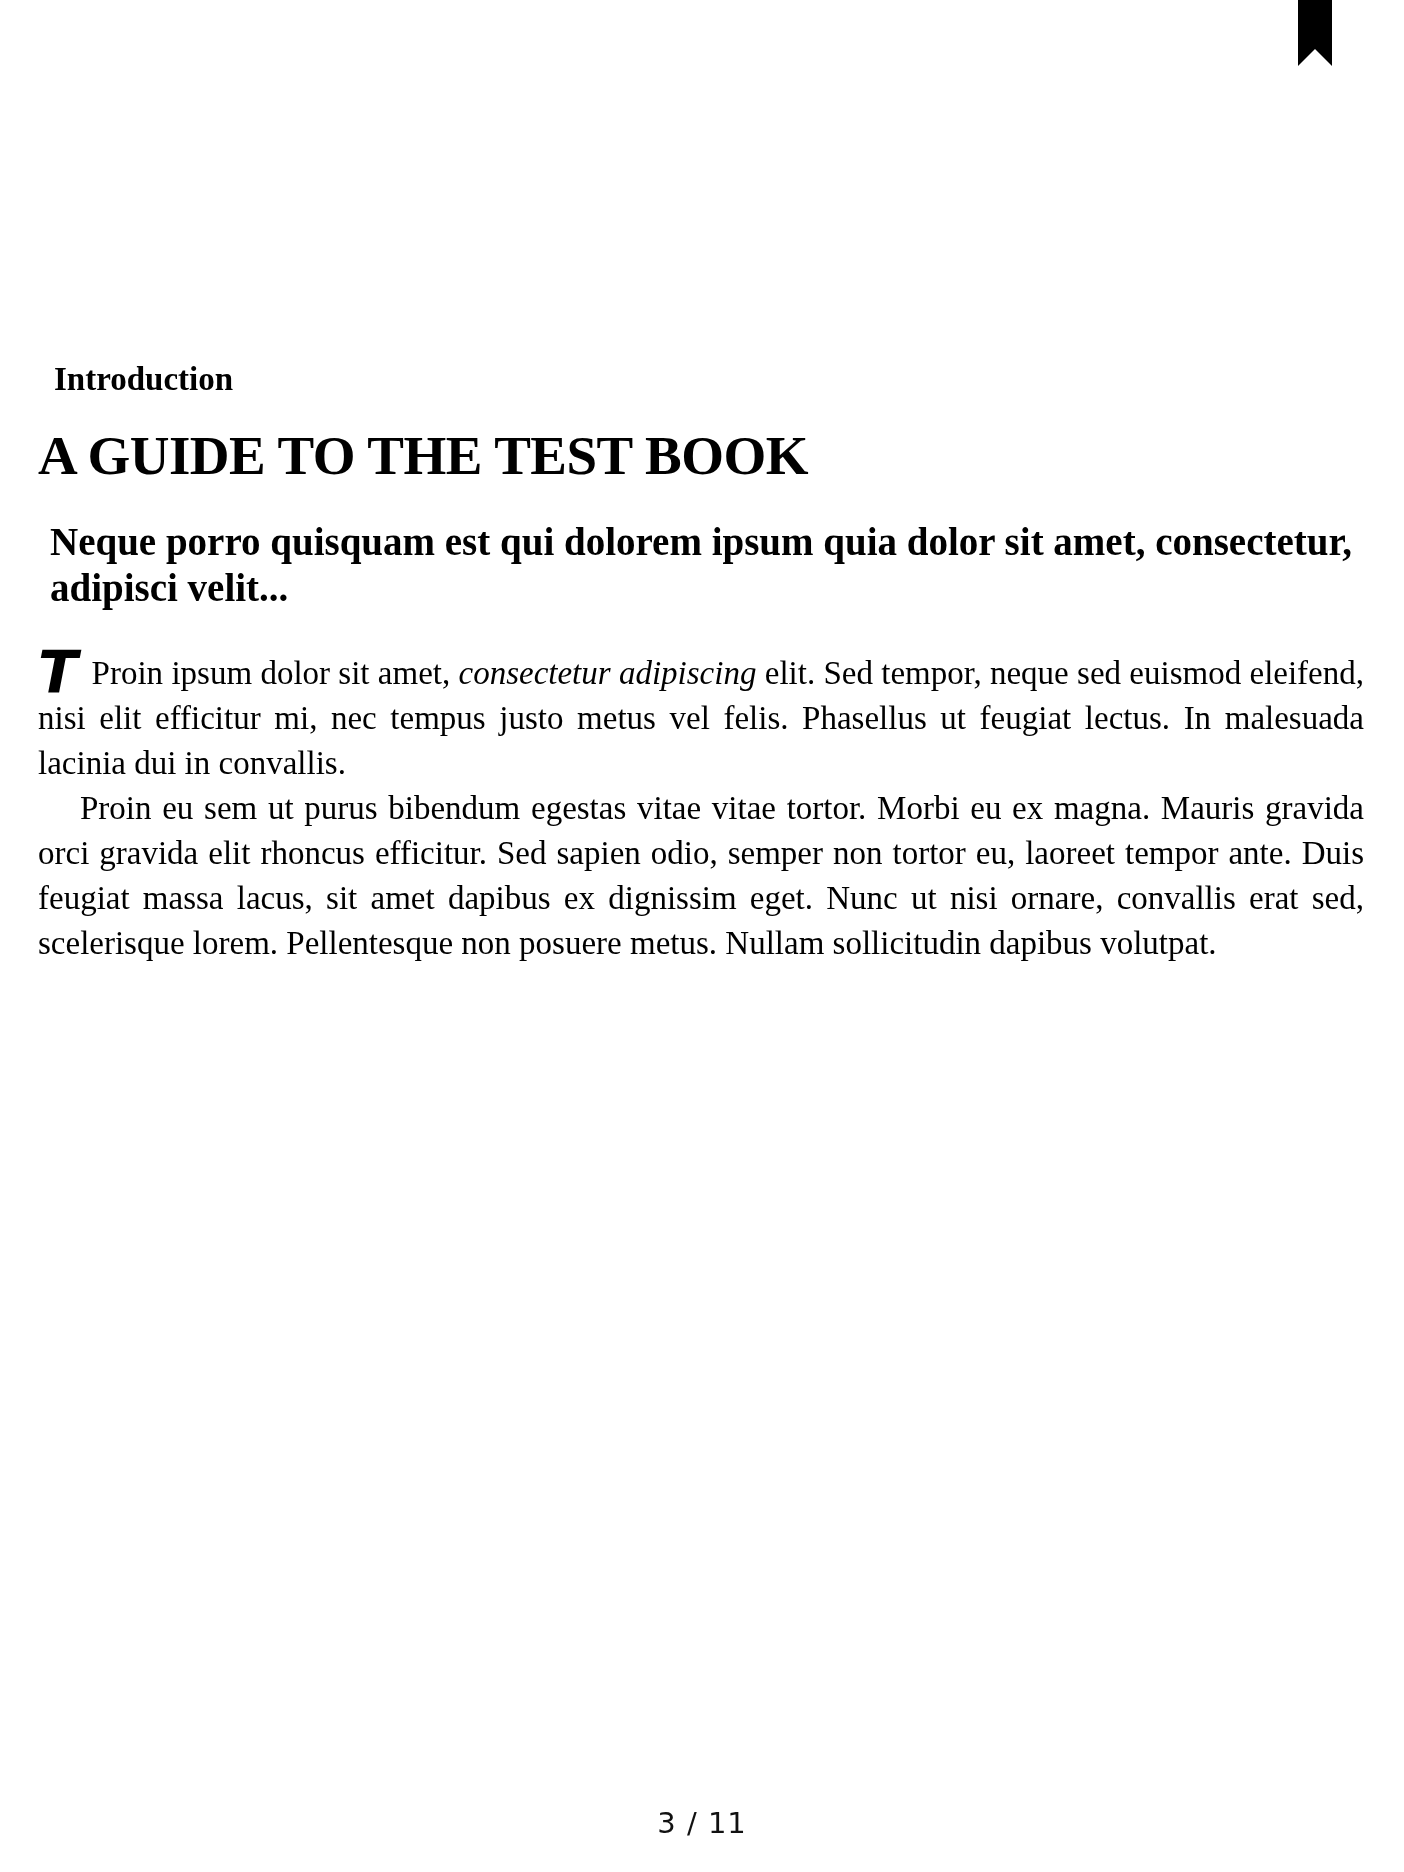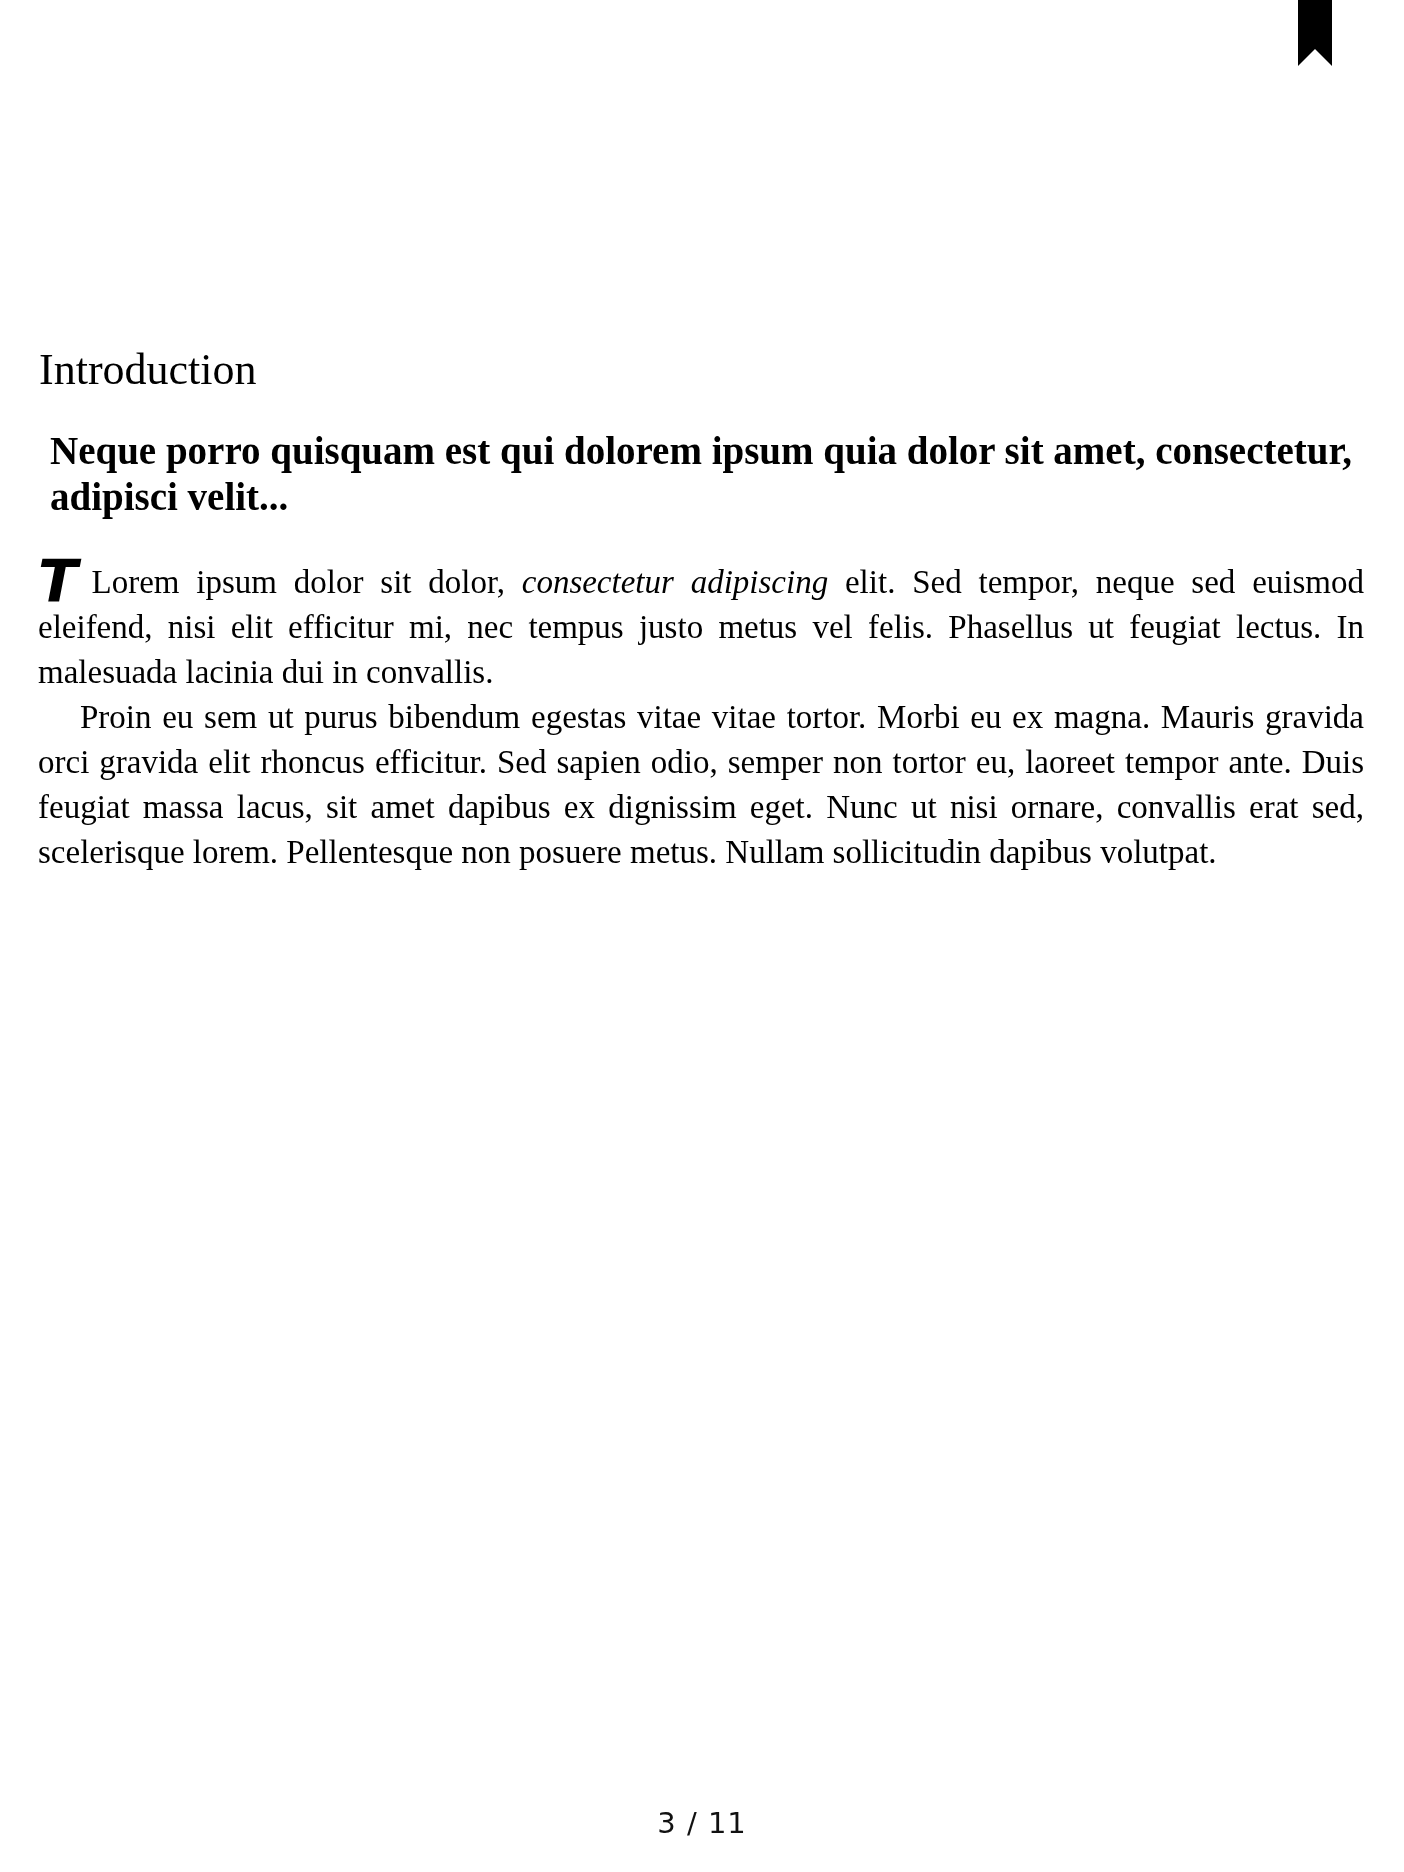--- a/index.html
+++ b/index.html
@@ -22,25 +22,25 @@
     right: 72px;
     width: 34px;
     height: 66px;
     display: block;
     cursor: pointer;
   }
   .content {
     padding: 0 40px 0 38px;
   }
   .kicker {
-    margin: 1px;
+    margin: 16px;
     padding-top: 345px;
-    font-size: 44px;
+    font-size: 33px;
     line-height: 1.1;
-    font-weight: normal;
+    font-weight: bold;
   }
   .title {
     margin: 30px 0 0 0;
     font-size: 55px;
     line-height: 1.05;
     font-weight: bold;
     letter-spacing: -0.5px;
   }
   .subtitle {
     margin: 34px 0 0 12px;
@@ -87,26 +87,27 @@
 
 <div class="page">
 
   <svg class="bookmark" viewBox="0 0 34 66" xmlns="http://www.w3.org/2000/svg">
     <polygon points="0,0 34,0 34,66 17,49 0,66" fill="#000000"></polygon>
   </svg>
 
   <div class="content">
     <p class="kicker">Introduction</p>
 
+    <h1 class="title">A GUIDE TO THE TEST BOOK</h1>
 
     <h2 class="subtitle">Neque porro quisquam est qui dolorem ipsum quia dolor sit amet, consectetur, adipisci velit...</h2>
 
     <div class="body-text">
       <p class="para">
-        <span class="initial">T</span><span>Lorem ipsum dolor sit dolor, </span><em>consectetur adipiscing</em><span> elit. Sed tempor, neque sed euismod eleifend, nisi elit efficitur mi, nec tempus justo metus vel felis. Phasellus ut feugiat lectus. In malesuada lacinia dui in convallis.</span>
+        <span class="initial">T</span><span>Proin ipsum dolor sit amet, </span><em>consectetur adipiscing</em><span> elit. Sed tempor, neque sed euismod eleifend, nisi elit efficitur mi, nec tempus justo metus vel felis. Phasellus ut feugiat lectus. In malesuada lacinia dui in convallis.</span>
       </p>
 
       <p class="para indent">Proin eu sem ut purus bibendum egestas vitae vitae tortor. Morbi eu ex magna. Mauris gravida orci gravida elit rhoncus efficitur. Sed sapien odio, semper non tortor eu, laoreet tempor ante. Duis feugiat massa lacus, sit amet dapibus ex dignissim eget. Nunc ut nisi ornare, convallis erat sed, scelerisque lorem. Pellentesque non posuere metus. Nullam sollicitudin dapibus volutpat.</p>
 
     </div>
   </div>
 
   <div class="footer">3 / 11</div>
 
 </div>

